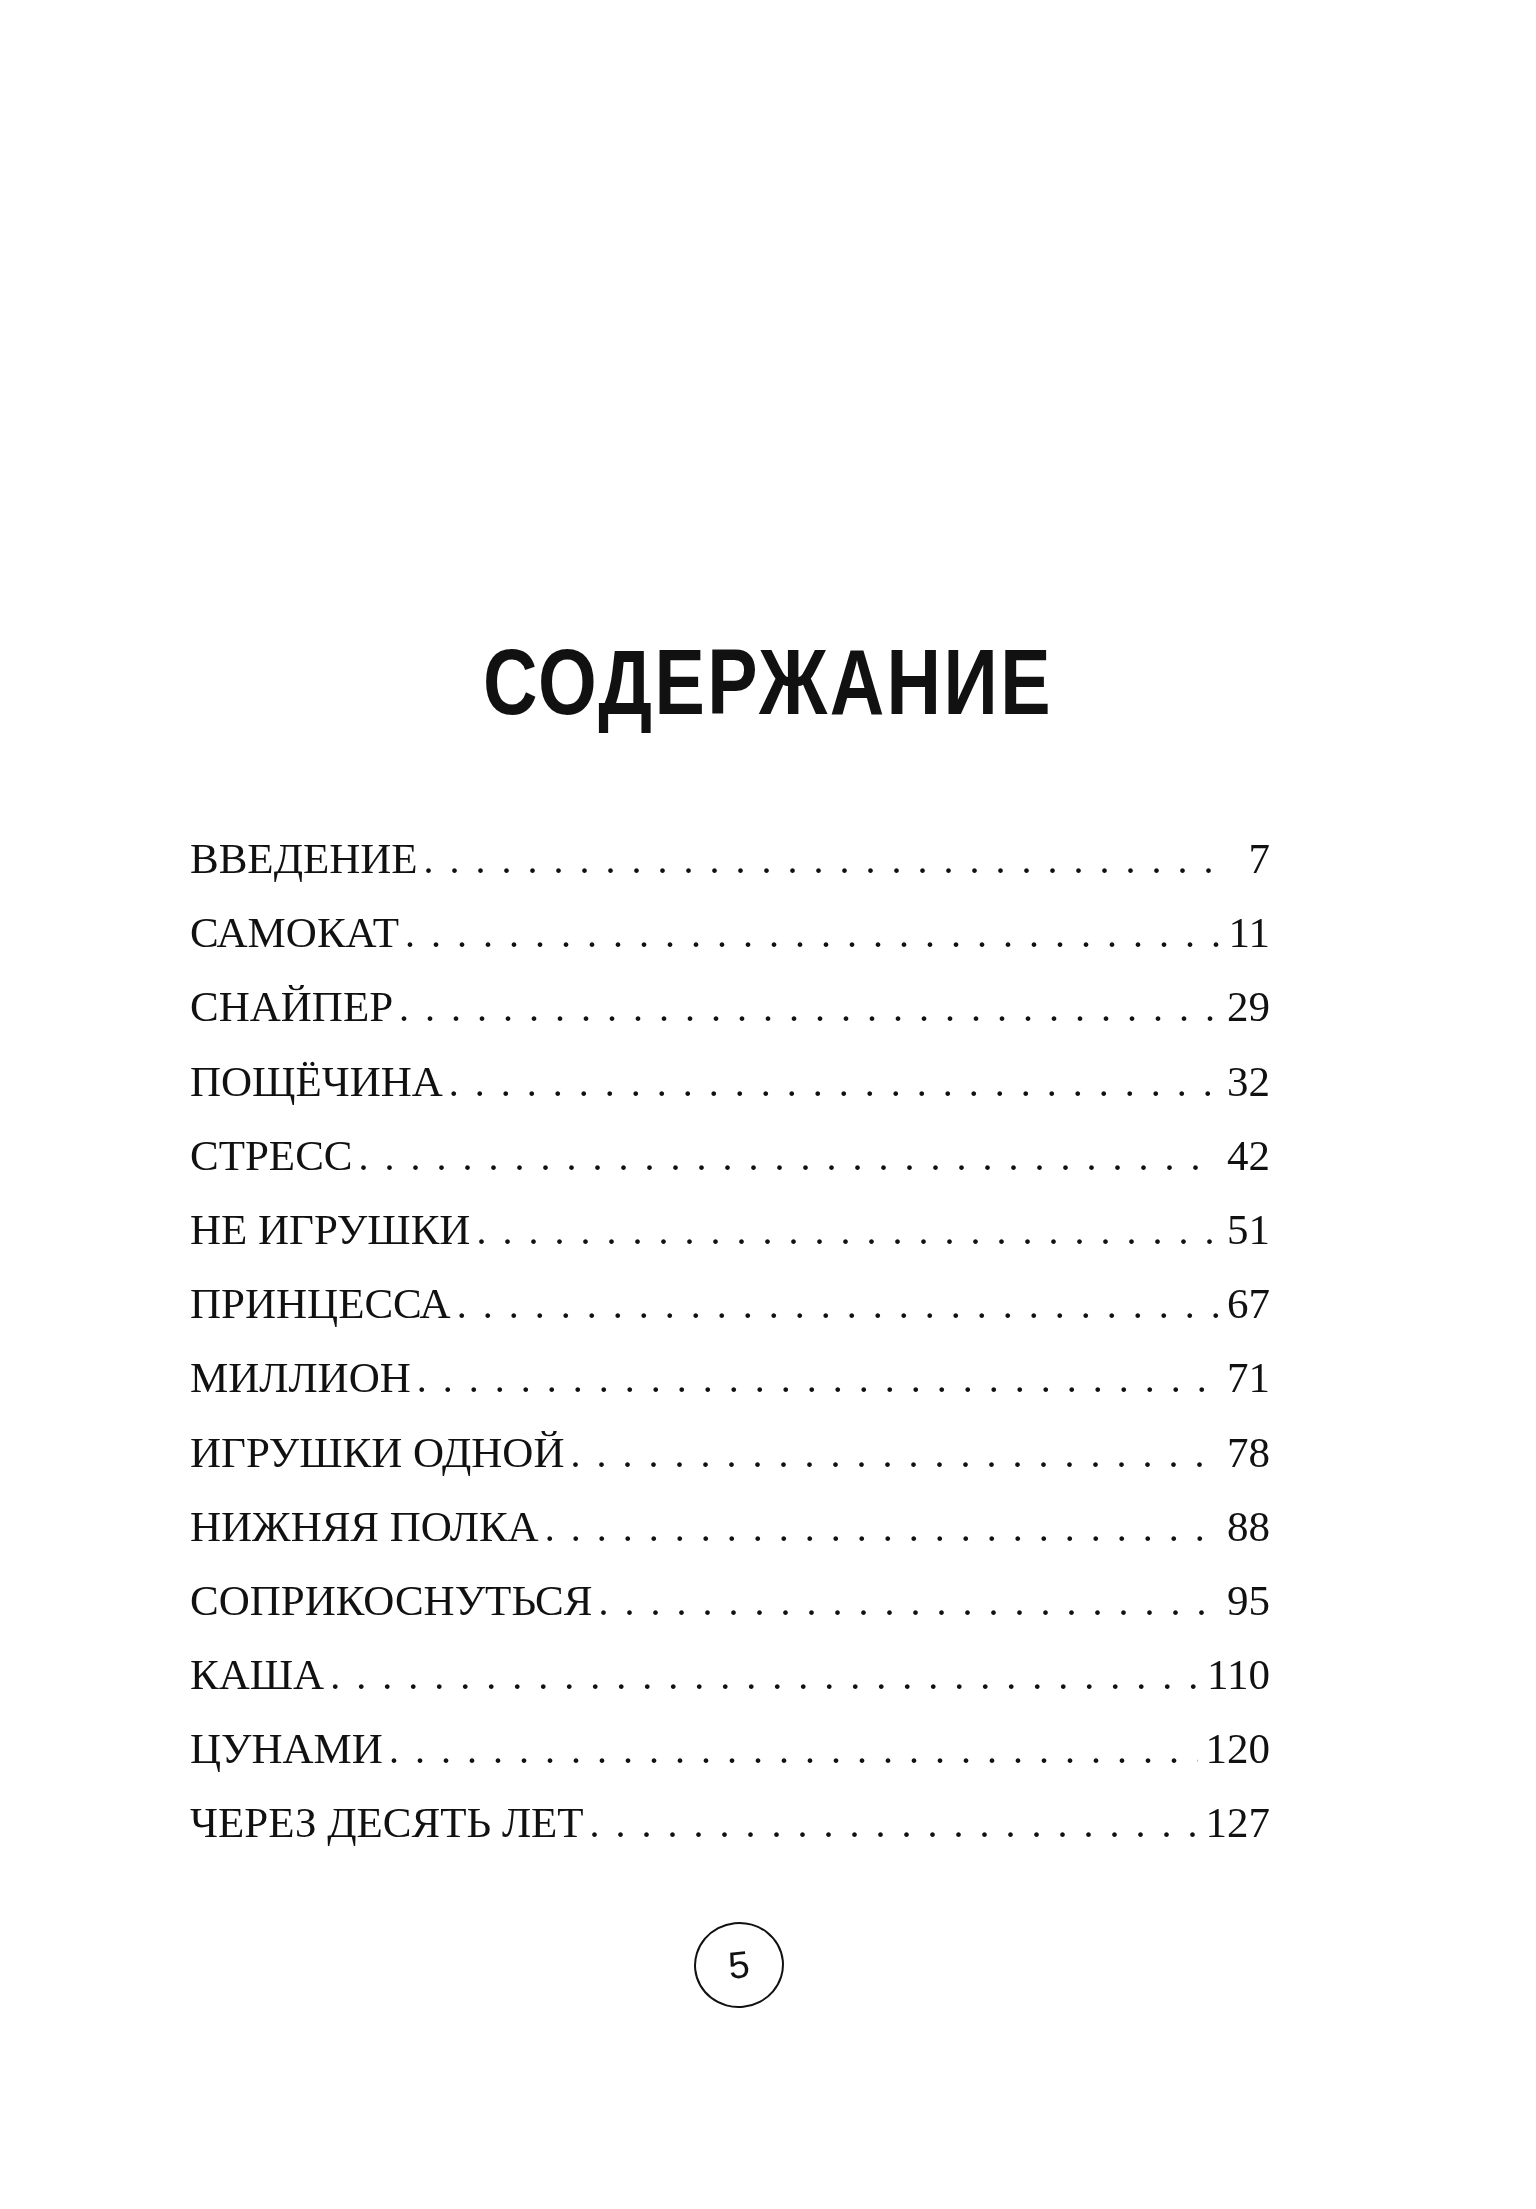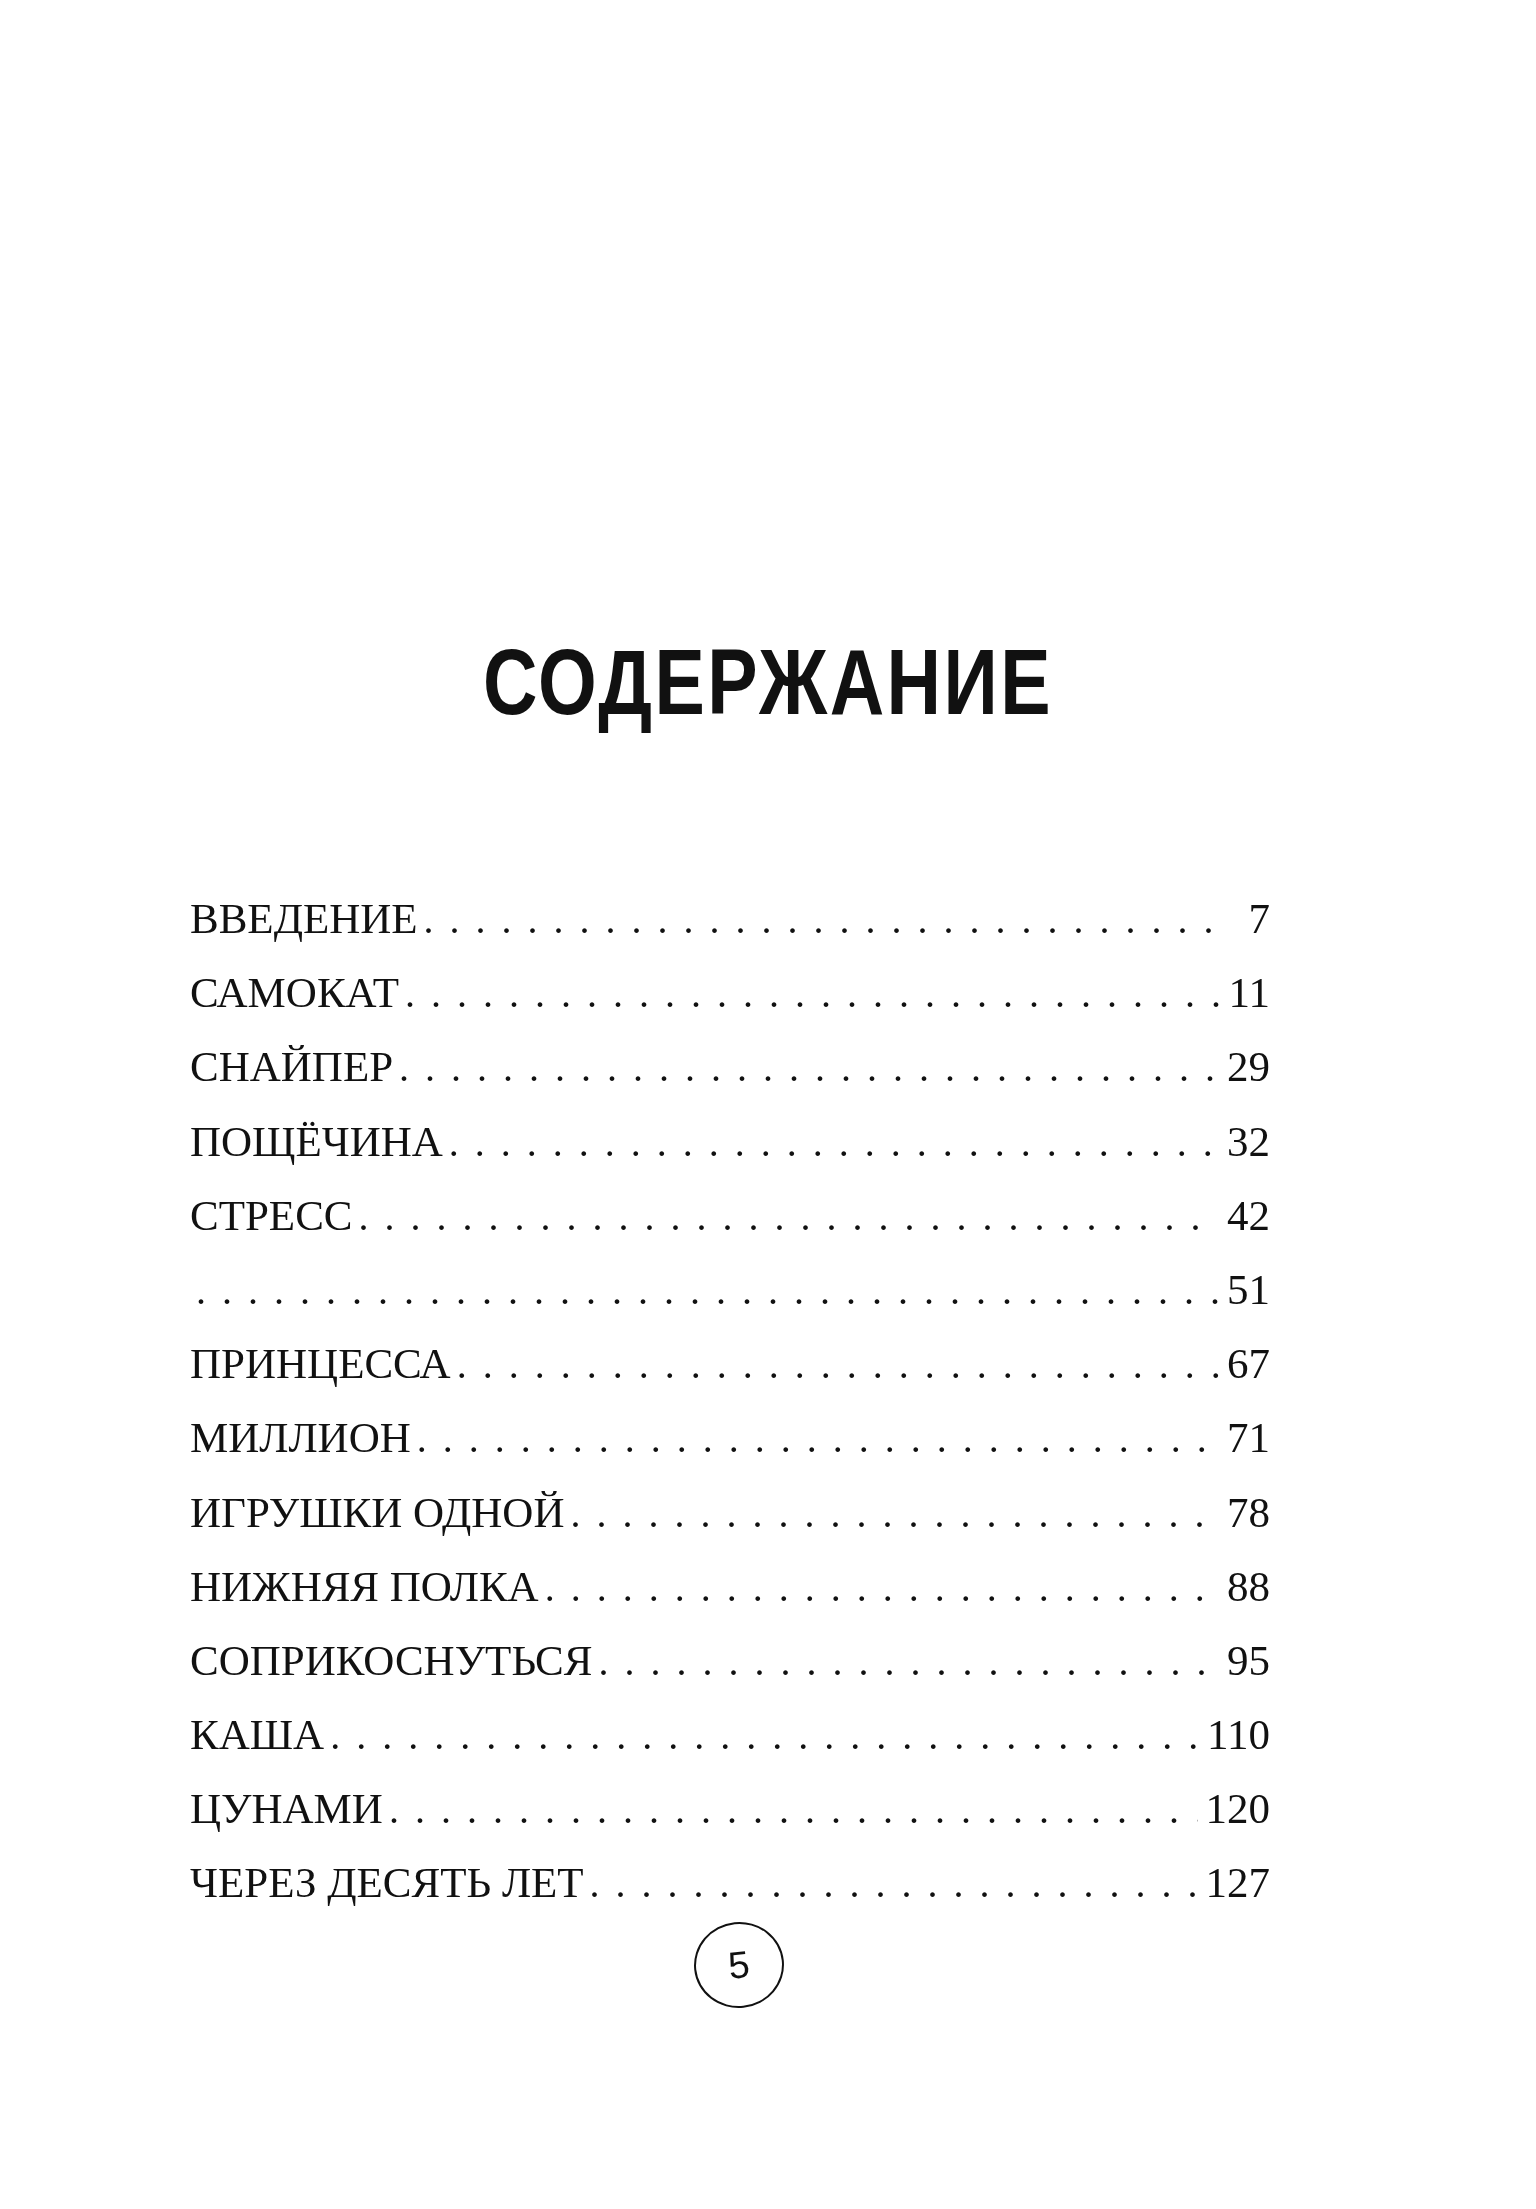--- a/index.html
+++ b/index.html
@@ -2,21 +2,21 @@
 <html><head>
 <meta charset="utf-8">
 <style>
   html, body { margin:0; padding:0; background:#ffffff; }
   body { width:1536px; height:2209px; position:relative; overflow:hidden;
          font-family:"Liberation Serif", "DejaVu Serif", serif; color:#111111; }
   .title { position:absolute; top:570px; left:0; width:1536px; text-align:center;
            font-family:"Liberation Sans", "DejaVu Sans", sans-serif; font-weight:bold;
            font-size:92px; letter-spacing:3px; line-height:100px; transform:scaleX(0.82);
            transform-origin:center; }
-  .toc { position:absolute; left:190px; top:894px; width:1080px; margin:0; padding:0; list-style:none; }
+  .toc { position:absolute; left:190px; top:834px; width:1080px; margin:0; padding:0; list-style:none; }
   .toc-row { display:flex; align-items:baseline; height:74.2px; font-size:43px; line-height:50px; }
   .toc-label { white-space:nowrap; transform-origin:left; }
   .toc-dots { flex:1; overflow:hidden; white-space:nowrap; margin:0 8px 0 6px; letter-spacing:12.5px; font-size:40px; }
   .toc-dots::before { content:". . . . . . . . . . . . . . . . . . . . . . . . . . . . . . . . . . . . . . . . . . . . . . . . . . . . . . . . . . . . . . . . . . . . . . . . . . . . ."; letter-spacing:0; word-spacing:6px; }
   .toc-page { white-space:nowrap; text-align:right; min-width:30px; }
   .page-num { position:absolute; left:694px; top:1922px; width:86px; height:82px;
               border:2px solid #111; border-radius:50%; display:flex; align-items:center;
               justify-content:center; font-family:"Liberation Sans", "DejaVu Sans", sans-serif;
               font-size:38px; transform:rotate(-6deg); }
 </style>
@@ -45,20 +45,21 @@
       <span class="toc-label">ПОЩЁЧИНА</span>
       <span class="toc-dots"></span>
       <span class="toc-page">32</span>
     </li>
   <li class="toc-row">
       <span class="toc-label">СТРЕСС</span>
       <span class="toc-dots"></span>
       <span class="toc-page">42</span>
     </li>
   <li class="toc-row">
+      <span class="toc-label">НЕ ИГРУШКИ</span>
       <span class="toc-dots"></span>
       <span class="toc-page">51</span>
     </li>
   <li class="toc-row">
       <span class="toc-label">ПРИНЦЕССА</span>
       <span class="toc-dots"></span>
       <span class="toc-page">67</span>
     </li>
   <li class="toc-row">
       <span class="toc-label">МИЛЛИОН</span>

